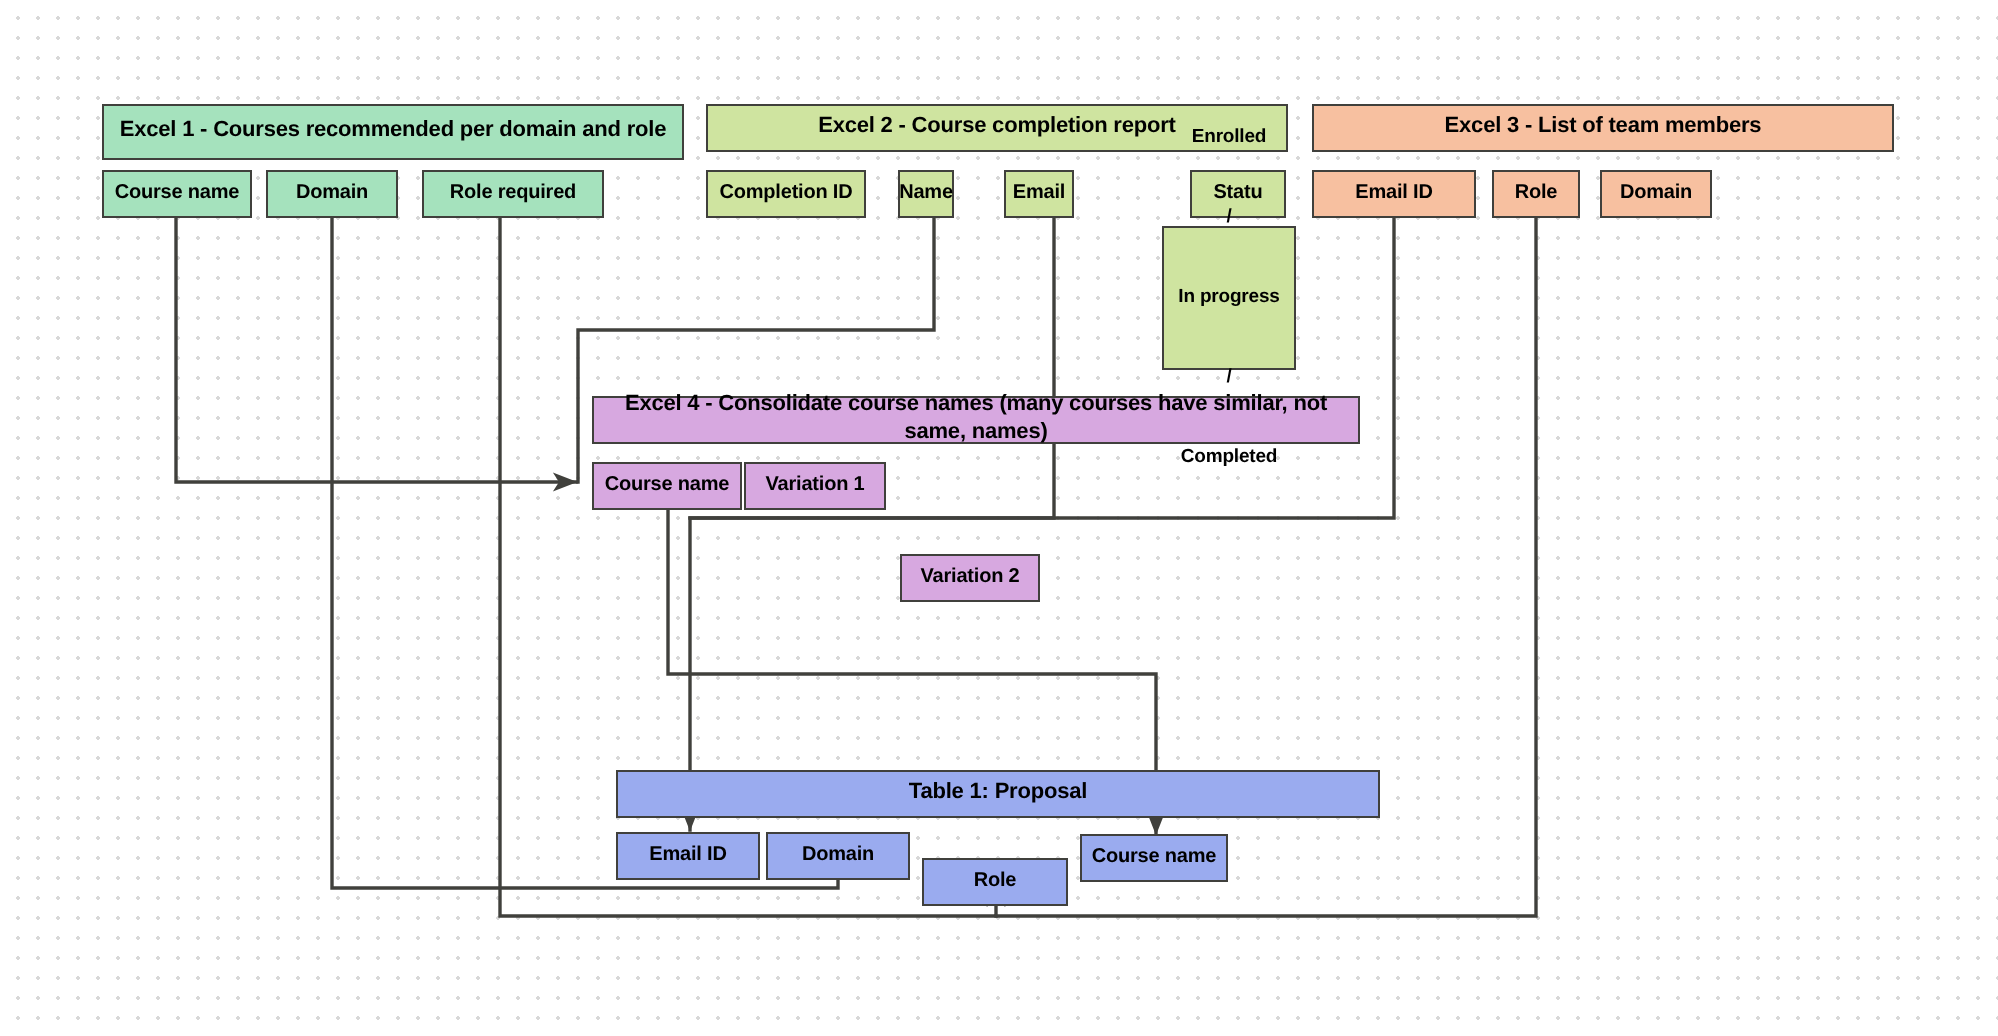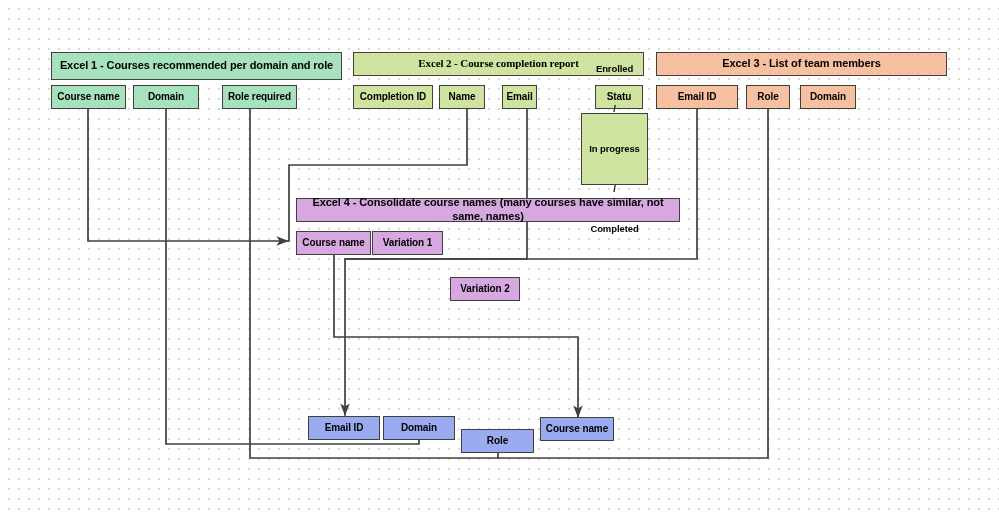--- a/index.html
+++ b/index.html
@@ -79,25 +79,25 @@
 
       <path d="M334,255 L334,337 L578,337 L578,417" marker-end="url(#ah)"></path>
 
       <path d="M768,109 L768,458 L498,458"></path>
     </g>
   </svg>
 
   <div class="node banner green" style="left:51px; top:52px; width:291px; height:28px;">Excel 1 - Courses recommended per domain and role</div>
   <div class="node field green" style="left:51px; top:85px; width:75px; height:24px;">Course name</div>
   <div class="node field green" style="left:133px; top:85px; width:66px; height:24px;">Domain</div>
-  <div class="node field green" style="left:222px; top:85px; width:75px; height:24px;">Role required</div>
+  <div class="node field green" style="left:211px; top:85px; width:91px; height:24px;">Role required</div>
 
-  <div class="node banner olive" style="left:353px; top:52px; width:291px; height:24px;font-family:Liberation Serif, serif;">Excel 2 - Course completion report</div>
+  <div class="node banner olive" style="left:353px; top:52px; width:291px; height:24px;">Excel 2 - Course completion report</div>
   <div class="node field olive" style="left:353px; top:85px; width:80px; height:24px;">Completion ID</div>
-  <div class="node field olive" style="left:439px; top:85px; width:46px; height:24px;">Name</div>
+  <div class="node field olive" style="left:449px; top:85px; width:28px; height:24px;">Name</div>
   <div class="node field olive" style="left:502px; top:85px; width:35px; height:24px;">Email</div>
   <div class="node field olive" style="left:595px; top:85px; width:48px; height:24px;">Statu</div>
 
   <div class="node statusbox olive" style="left:581px; top:113px; width:67px; height:72px;">
     <span>Enrolled</span>
     <span>/</span>
     <span>In progress</span>
     <span>/</span>
     <span>Completed</span>
   </div>
@@ -105,18 +105,19 @@
   <div class="node banner peach" style="left:656px; top:52px; width:291px; height:24px;">Excel 3 - List of team members</div>
   <div class="node field peach" style="left:656px; top:85px; width:82px; height:24px;">Email ID</div>
   <div class="node field peach" style="left:746px; top:85px; width:44px; height:24px;">Role</div>
   <div class="node field peach" style="left:800px; top:85px; width:56px; height:24px;">Domain</div>
 
   <div class="node banner purple" style="left:296px; top:198px; width:384px; height:24px;">Excel 4 - Consolidate course names (many courses have similar, not same, names)</div>
   <div class="node field purple" style="left:296px; top:231px; width:75px; height:24px;">Course name</div>
   <div class="node field purple" style="left:372px; top:231px; width:71px; height:24px;">Variation 1</div>
   <div class="node field purple" style="left:450px; top:231px; width:70px; height:24px;margin-top:46px;">Variation 2</div>
 
+  <div class="node banner blue" style="left:308px; top:385px; width:382px; height:24px;">Table 1: Proposal</div>
   <div class="node field blue" style="left:308px; top:416px; width:72px; height:24px;">Email ID</div>
   <div class="node field blue" style="left:383px; top:416px; width:72px; height:24px;">Domain</div>
   <div class="node field blue" style="left:461px; top:429px; width:73px; height:24px;">Role</div>
   <div class="node field blue" style="left:540px; top:417px; width:74px; height:24px;">Course name</div>
 
 </div>
 
 </body></html>

